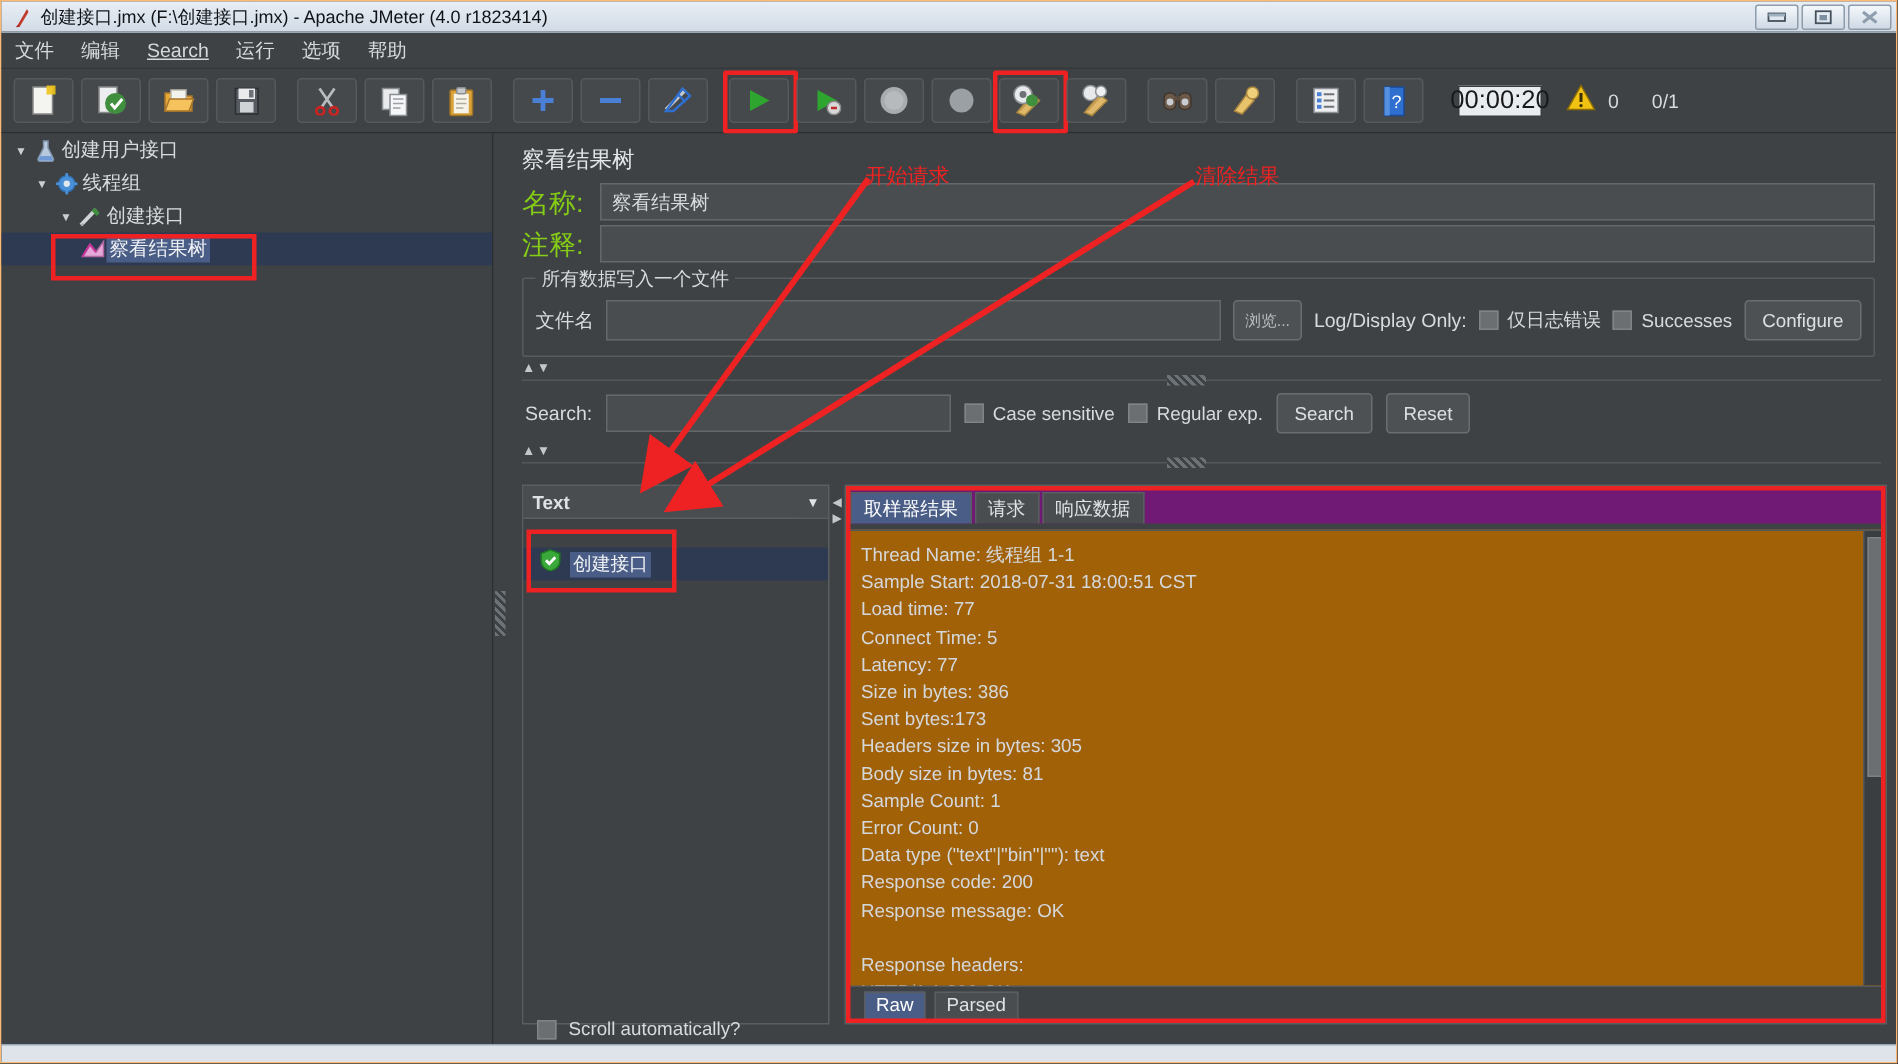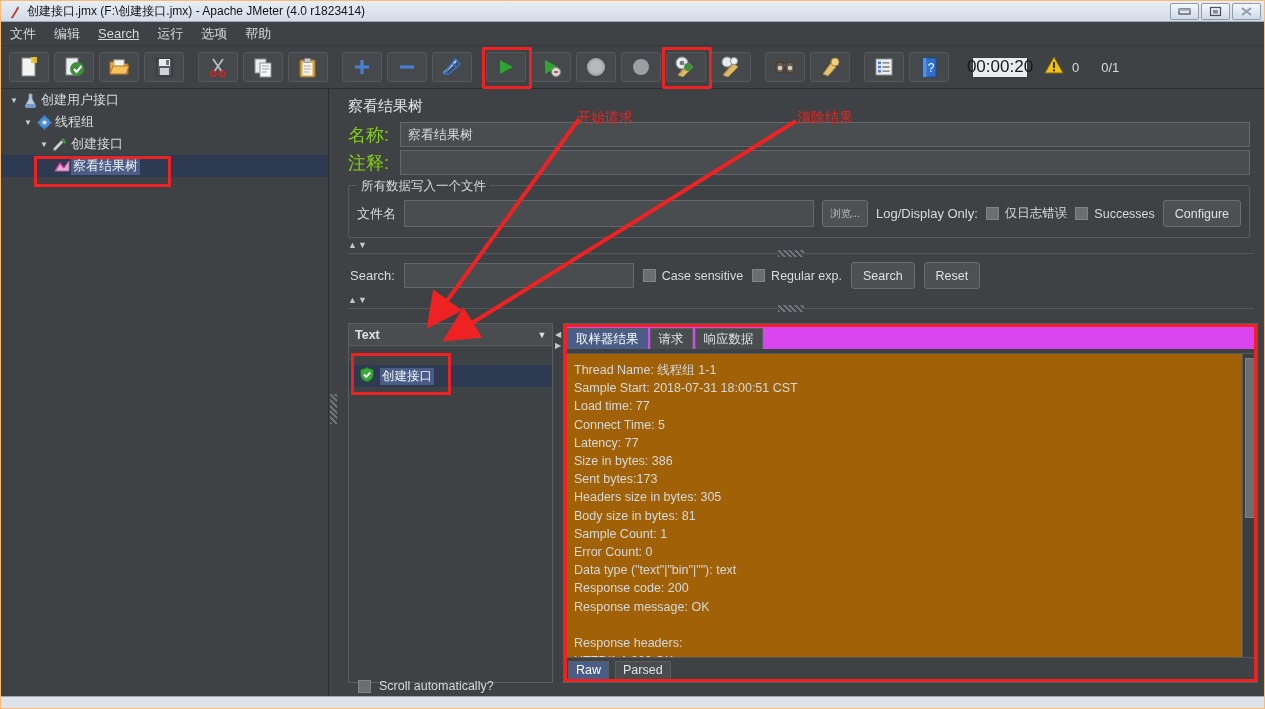--- a/index.html
+++ b/index.html
@@ -221,21 +221,21 @@
     position: absolute; left: 0; top: 6px; width: 10px;
     font-size: 8px; color: #c3c7ca; line-height: 11px; text-align: center;
   }
 
   .res-right {
     flex: 1; background: #3f4244; border: 1px solid #5a5e61;
     display: flex; flex-direction: column; position: relative;
   }
   .tabs {
     height: 25px; display: flex; align-items: flex-end; gap: 2px;
-    padding-left: 3px; background: #d946ef;
+    padding-left: 3px; background: #701a75;
   }
   .tab {
     height: 21px; padding: 0 8px; font-size: 12.5px;
     display: flex; align-items: center;
     background: #4a4d4f; color: #dfe2e4; border: 1px solid #5a5e61; border-bottom: none;
   }
   .tab.active { background: #4a5d86; color: #ffffff; }
   .detail {
     flex: 1; margin: 4px 0 0 0; background: #a16207;
     border: 1px solid #56595c; border-right: none;
@@ -247,21 +247,21 @@
   }
   .detail-scroll {
     position: absolute; right: 0; top: 0; width: 15px; height: 100%;
     background: #3b3e40; border-left: 1px solid #56595c;
   }
   .detail-thumb {
     position: absolute; left: 2px; top: 4px; width: 11px; height: 160px;
     background: #6b6f72; border: 1px solid #7d8184;
   }
   .bottom-btns {
-    height: 24px; display: flex; align-items: center; gap: 6px; padding-left: 4px;
+    height: 24px; display: flex; align-items: center; gap: 6px; padding-left: 12px;
     background: #3f4244;
   }
   .bbtn {
     height: 19px; padding: 0 7px; font-size: 12.5px;
     display: flex; align-items: center; color: #dfe2e4;
     background: #4a4d4f; border: 1px solid #5a5e61;
   }
   .bbtn.active { background: #4a5d86; color: #ffffff; }
   .rightframe {
     position: absolute; left: 0; top: 0; width: 100%; height: 100%;

